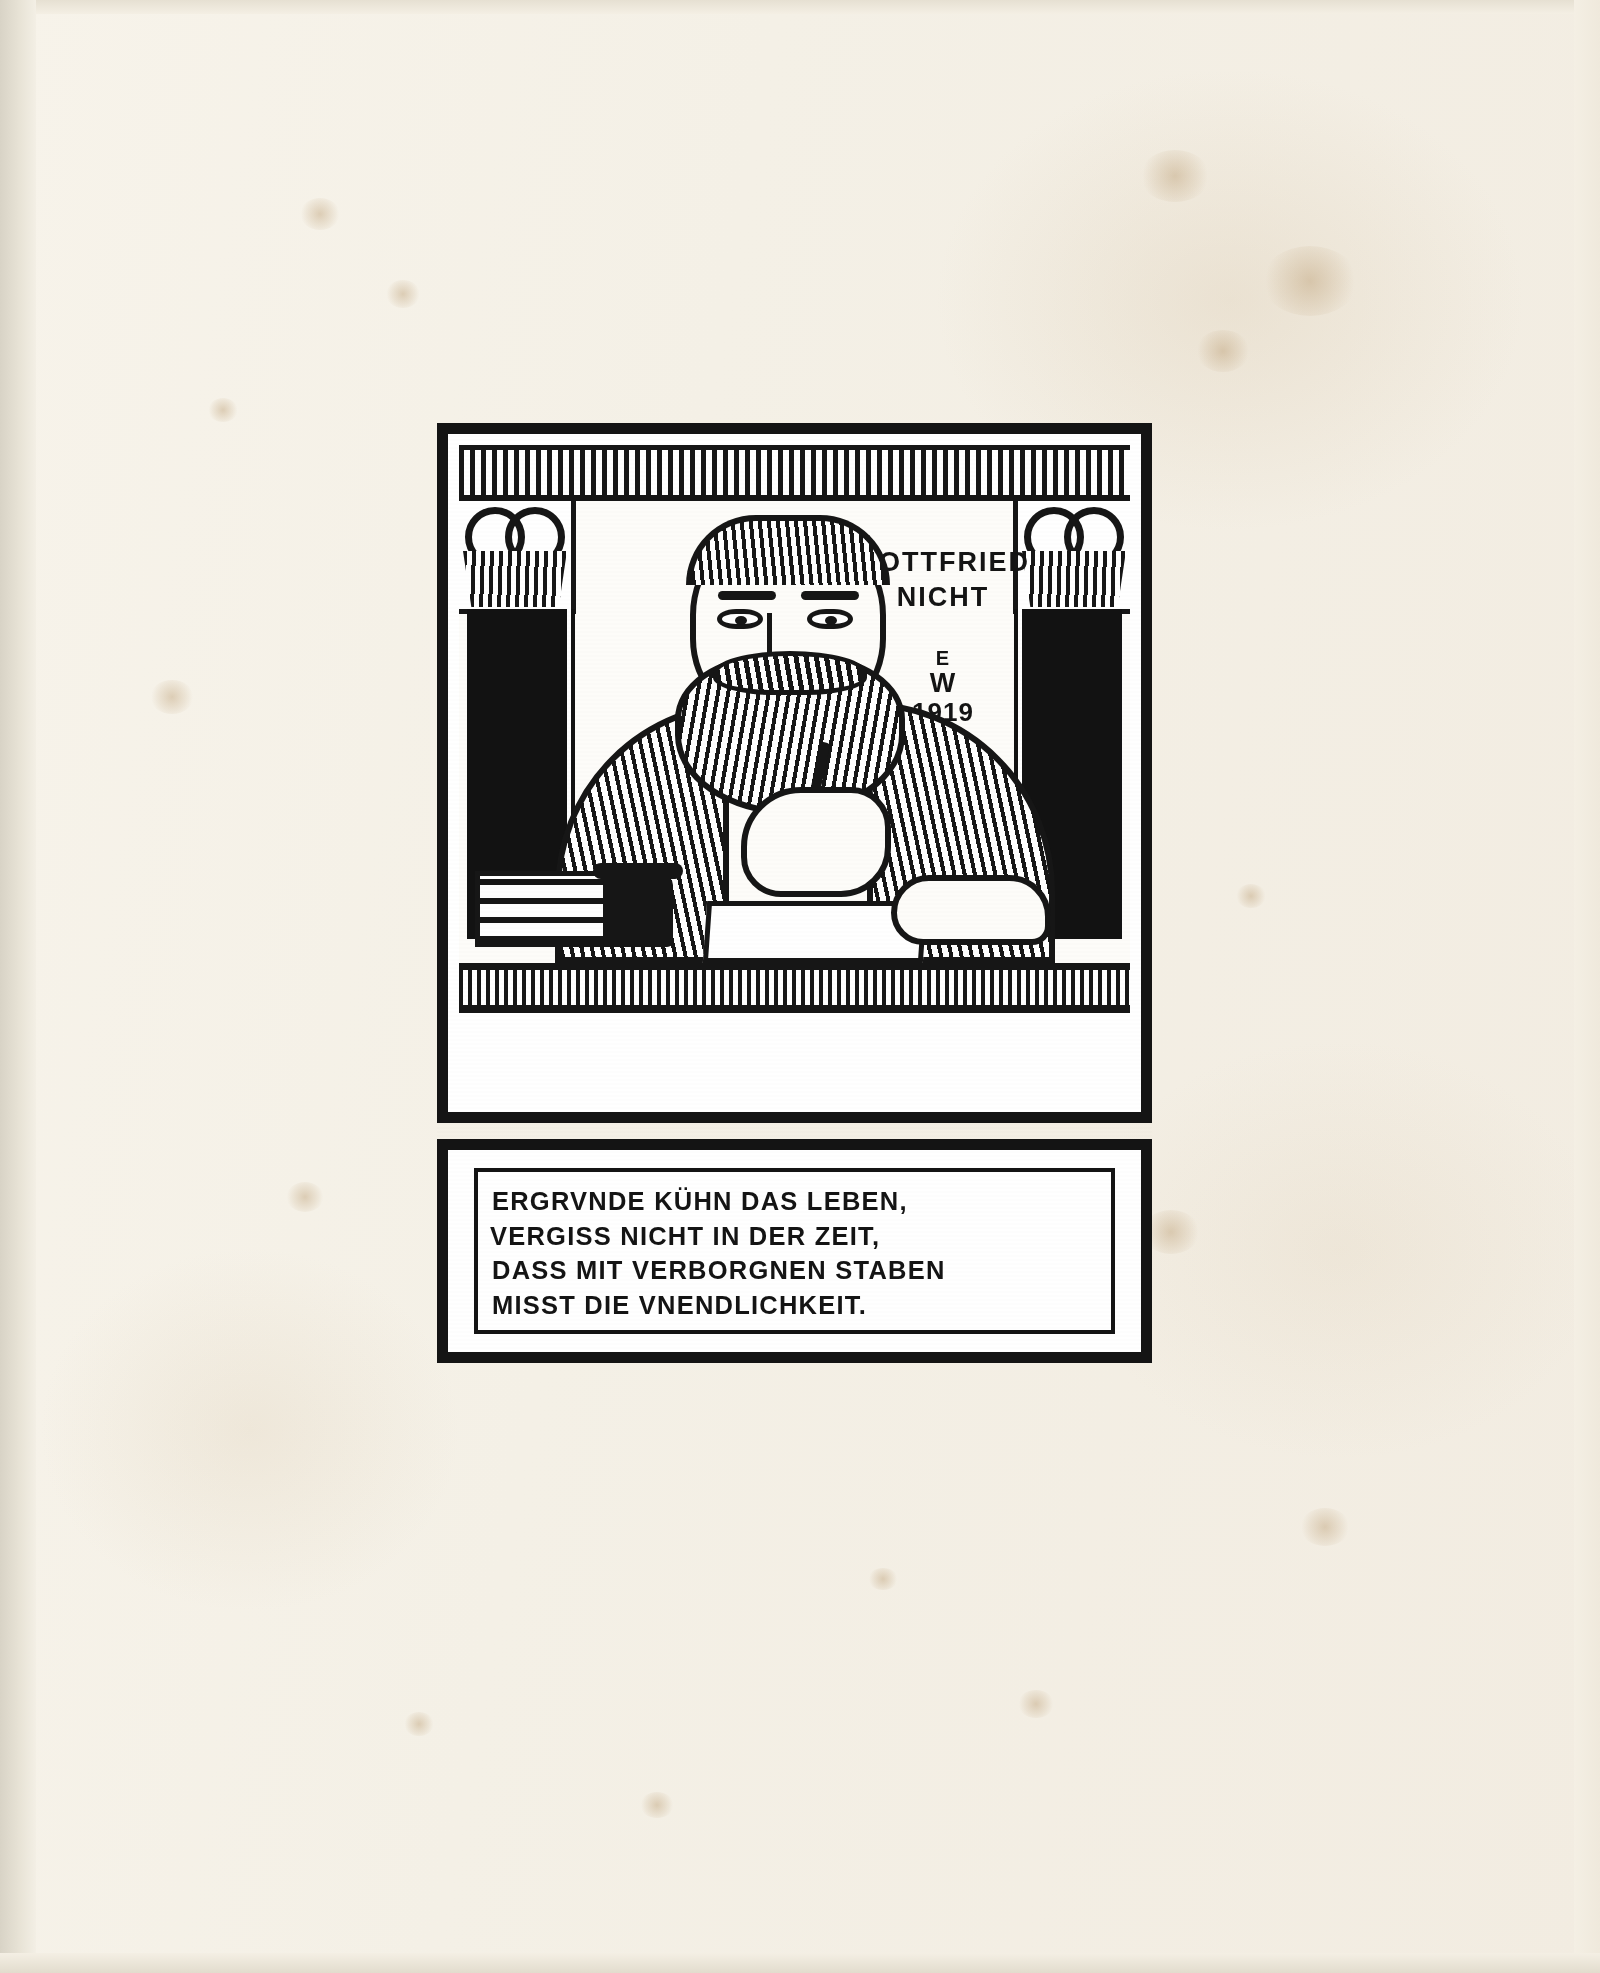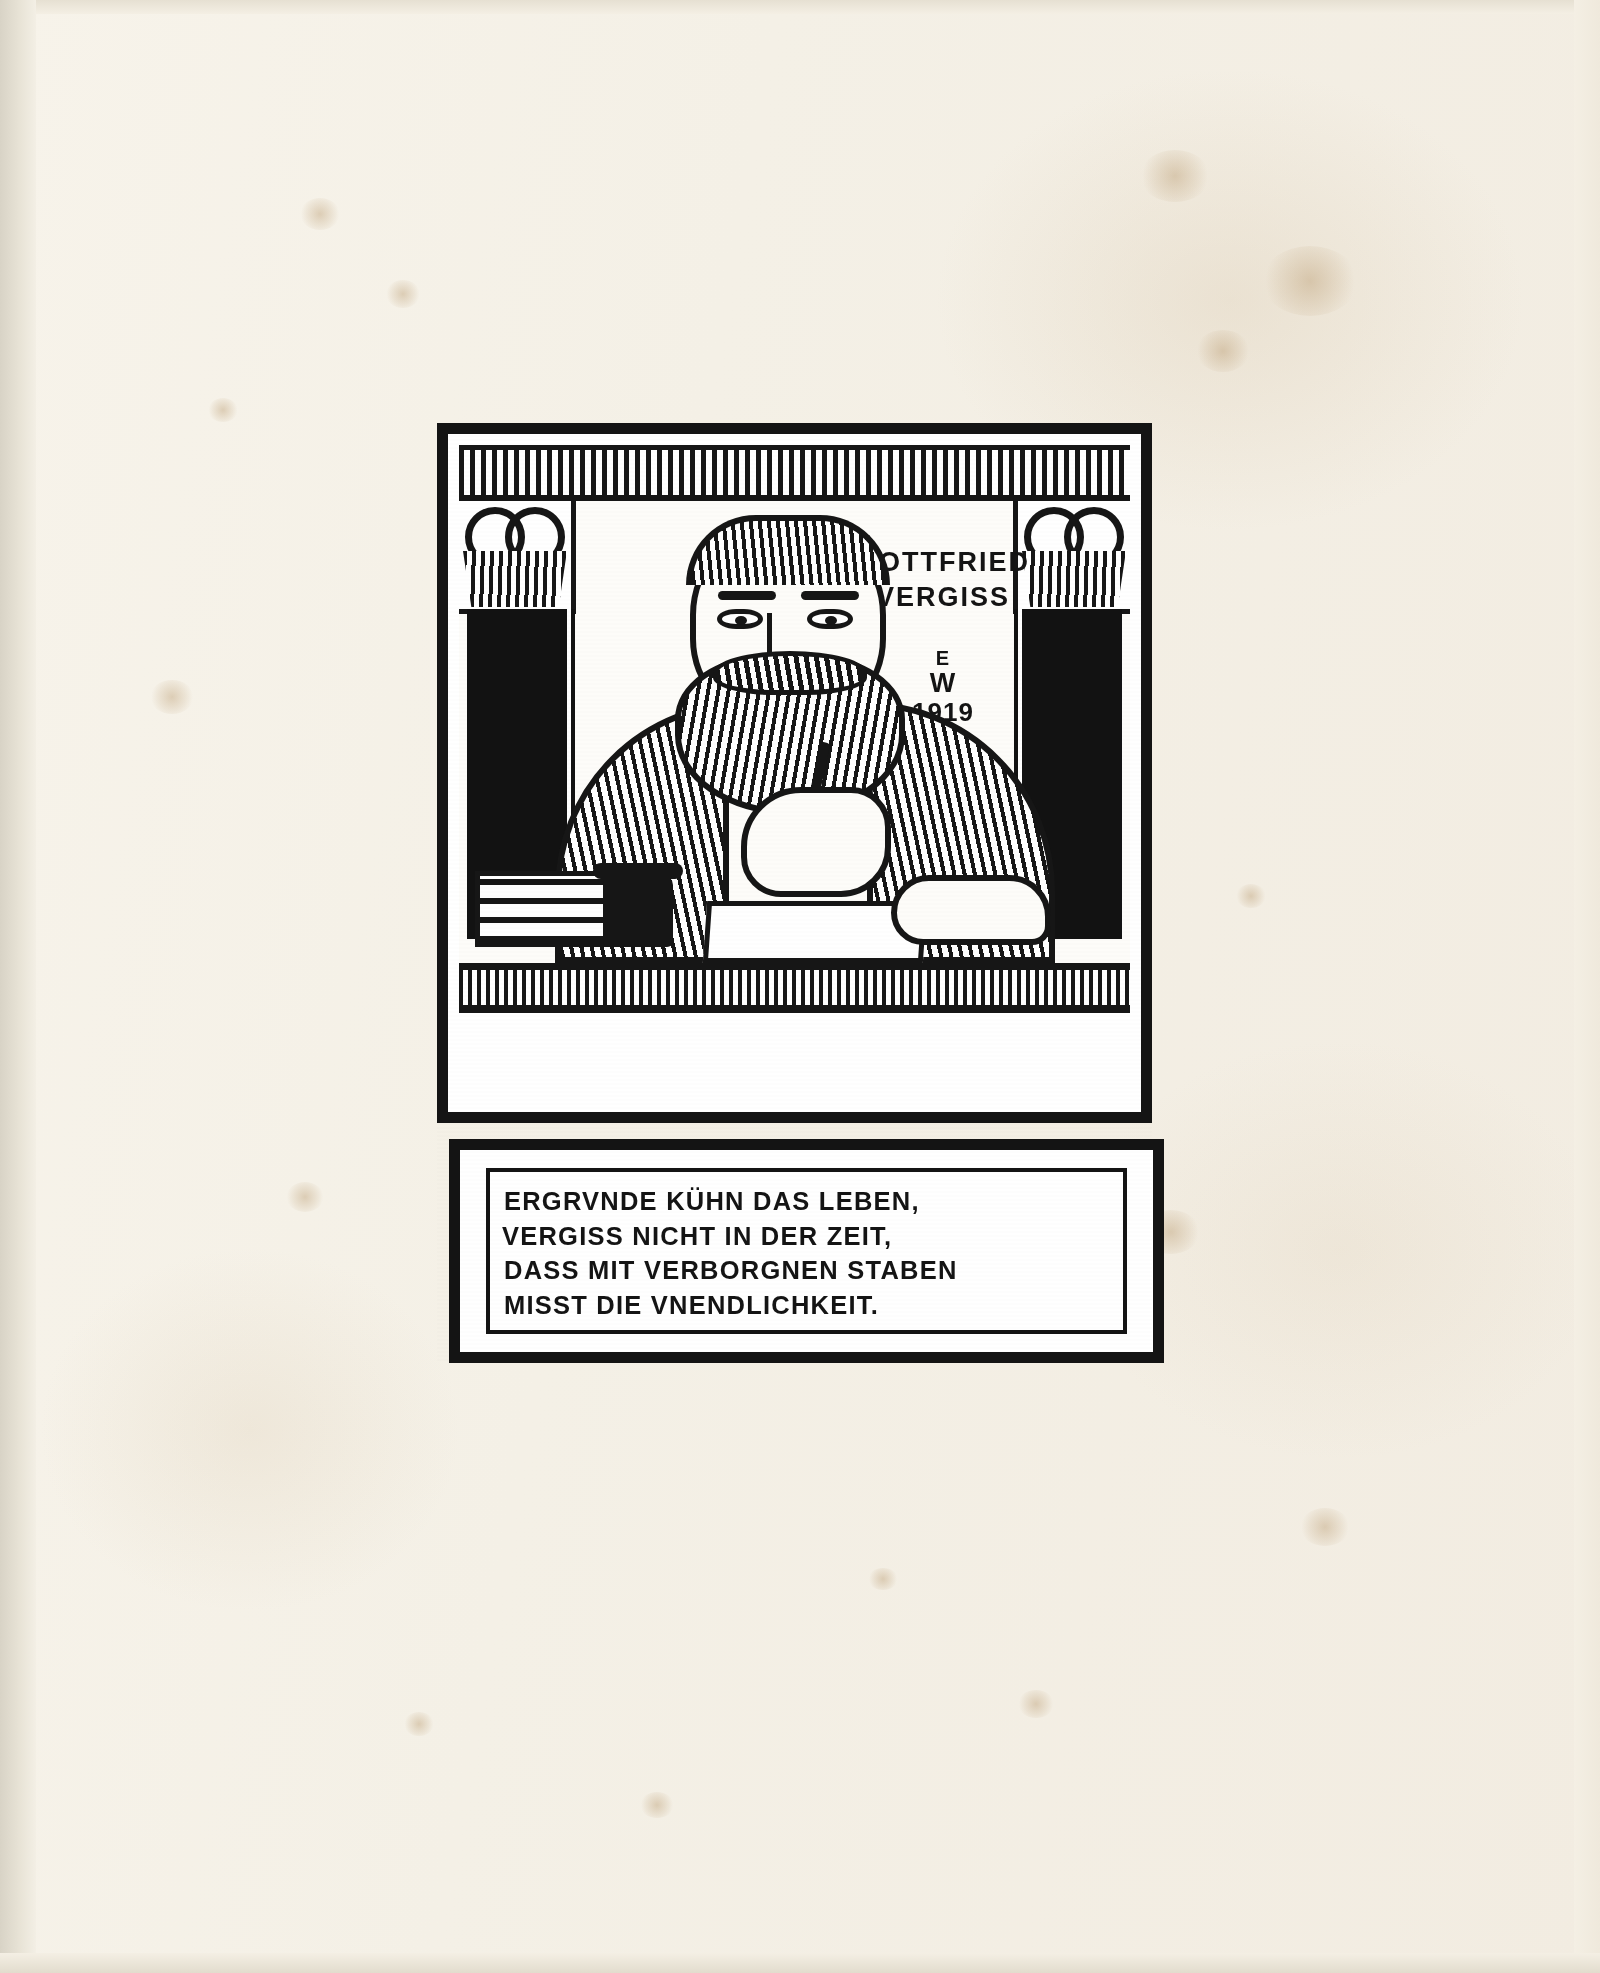--- a/index.html
+++ b/index.html
@@ -362,21 +362,21 @@
     line-height: 1.05;
     letter-spacing: 1px;
   }
   #monogram .mono-e { display:block; font-size: 20px; }
   #monogram .mono-w { display:block; font-size: 27px; }
   #monogram .mono-y { display:block; font-size: 26px; margin-top: 2px;}
 
   
   #text-panel {
     position: absolute;
-    left: 12px;
+    left: 0;
     top: 716px;
     width: 715px;
     height: 224px;
     border: 11px solid #141414;
     background: #ffffff;
     box-sizing: border-box;
   }
   #text-panel-inner {
     position: absolute;
     left: 26px; top: 18px;
@@ -457,21 +457,21 @@
           <div class="acanthus"></div>
         </div>
 
         <div class="niche left"></div>
         <div class="niche right"></div>
         <div class="niche-band left"></div>
         <div class="niche-band right"></div>
 
         <div id="title-block">
           <div id="title-line1">GOTTFRIED</div>
-          <div id="title-line2">VERGISS</div>
+          <div id="title-line2">NICHT</div>
           <div id="monogram">
             <span class="mono-e">E</span>
             <span class="mono-w">W</span>
             <span class="mono-y">1919</span>
           </div>
         </div>
 
         <div id="figure">
           <div id="coat"></div>
           <div id="shirt"></div>

